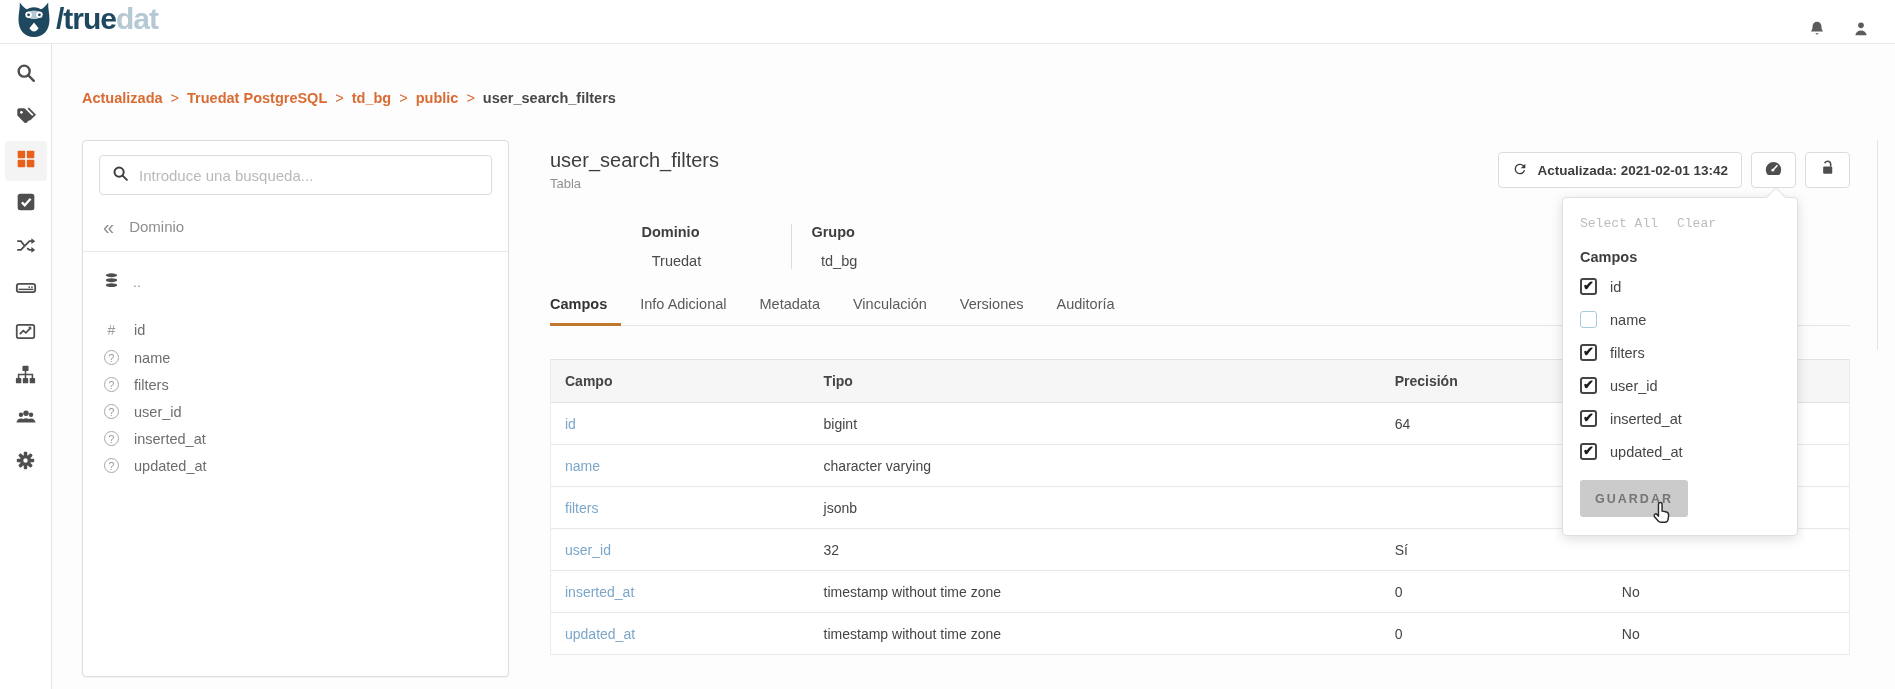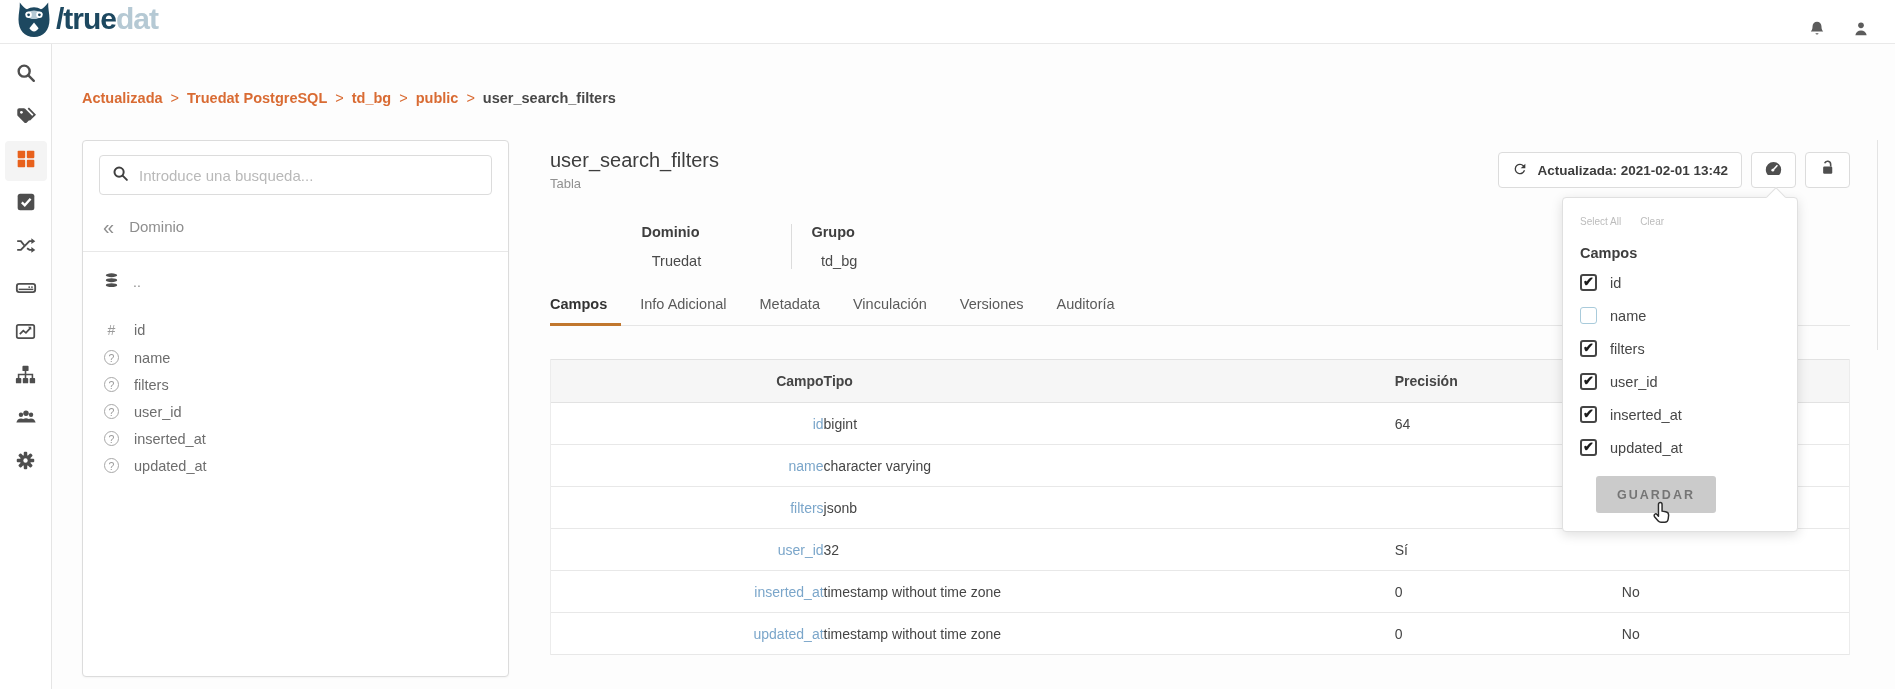--- a/index.html
+++ b/index.html
@@ -81,42 +81,42 @@
   .tabs { display:flex; margin-top:27px; border-bottom:1px solid #e6e6e6; }
   .tab { padding:0 14px 11px 0; margin-right:19px; font-size:14.5px; color:#5a5a5a;
          border-bottom:3px solid transparent; margin-bottom:-1px; cursor:pointer; }
   .tab.active { font-weight:bold; color:#333; border-bottom-color:#c1772e; }
 
   .dtable { margin-top:33px; border-left:1px solid #ececec; border-right:1px solid #ececec; }
   .thead, .trow { display:grid; grid-template-columns:21% 44% 17.5% 17.5%; align-items:center; }
   .thead { height:44px; background:#f6f6f6; border-top:1px solid #e2e2e2; border-bottom:1px solid #e2e2e2;
            font-weight:bold; font-size:14px; color:#454545; }
   .trow { height:42px; border-bottom:1px solid #e8e8e8; font-size:14px; color:#454545; background:#fff; }
-  .cell1 { padding-left:14px;text-align:right; }
+  .cell1 { padding-left:14px; }
   .cell-link { color:#7ba6ca; cursor:pointer; }
 
   .right-edge { position:absolute; left:1825px; top:96px; width:1px; height:210px; background:#e4e4e4; }
 
   
   .dropdown { position:absolute; left:1510px; top:153px; width:236px; z-index:10;
               background:#fff; border:1px solid #e0e0e0; border-radius:4px;
               box-shadow:0 3px 12px rgba(0,0,0,.13); padding:14px 17px 12px; }
   .dd-caret { position:absolute; top:-8px; right:14px; width:14px; height:14px; background:#fff;
               border-left:1px solid #e0e0e0; border-top:1px solid #e0e0e0; transform:rotate(45deg); }
-  .dd-toolbar { display:flex; gap:19px; color:#bcbcbc; font-size:10px; padding:4px 0 6px; }
+  .dd-toolbar { display:flex; gap:19px; color:#bcbcbc; font-size:13px; padding:4px 0 6px;font-family:Liberation Mono, monospace; }
   .dd-toolbar span { cursor:pointer; }
   .dd-title { font-weight:bold; color:#3e3e3e; font-size:14.5px; margin:12px 0 5px; }
   .dd-option { display:flex; align-items:center; gap:13px; padding:8px 0; font-size:14.5px;
                color:#464646; cursor:pointer; }
   .checkbox { width:17px; height:17px; border:1px solid #a9cbdb; border-radius:3px;
               position:relative; background:#fff; flex:none; }
   .checkbox.checked { border:2px solid #454545; }
   .checkbox.checked::after { content:"\2714"; position:absolute; left:1px; top:-2px;
               font-size:13px; font-weight:bold; color:#1c1c1c; }
-  .dd-save { margin:12px 16px 6px; width:120px; height:37px; background:#cbcbcb; border:none;
+  .dd-save { margin:12px 0 6px; width:108px; height:37px; background:#cbcbcb; border:none;
              border-radius:3px; color:#757575; font-weight:bold; letter-spacing:2px;
              font-size:12.5px; font-family:inherit; cursor:pointer; }
 
   .cursor-hand { position:absolute; left:1596px; top:455px; z-index:11; pointer-events:none; }
 </style>
 </head>
 <body>
 
 <div class="topbar">
   <div class="logo">

